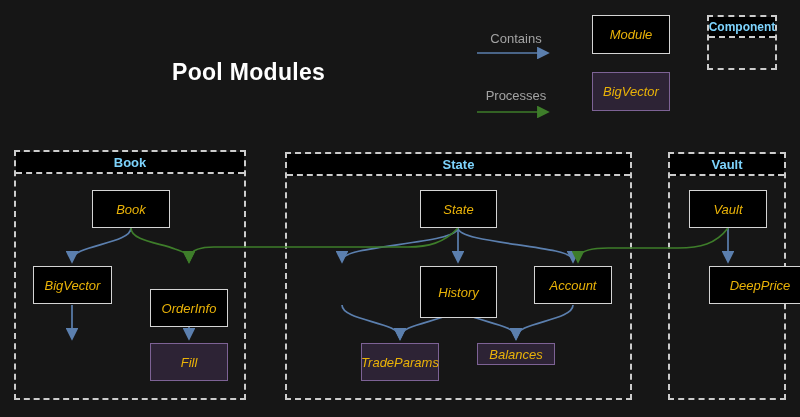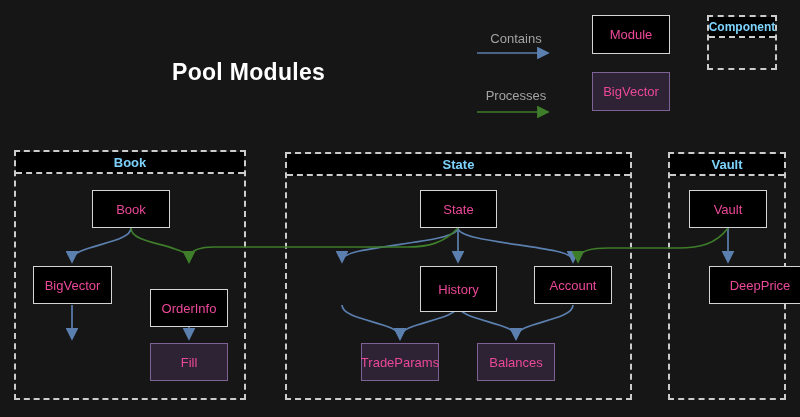--- a/index.html
+++ b/index.html
@@ -24,21 +24,21 @@
     position:absolute; left:172px; top:59px;
     font-size:23px; font-weight:bold; letter-spacing:0.3px; white-space:nowrap;
   }
   .legend-label {
     position:absolute; width:78px; text-align:center;
     font-size:13px; color:#a3a3a3; white-space:nowrap;
   }
   .node {
     position:absolute; display:flex; align-items:center; justify-content:center;
     background:var(--node-fill); border:1.5px solid var(--node-border);
-    font-size:13px; color:#ec4899; z-index:10; text-align:center;
+    font-size:13px; color:#eab308; z-index:10; text-align:center;font-style:italic;
   }
   .node.primitive { background:var(--primitive-fill); border-color:var(--primitive-border); }
   .group {
     position:absolute; border:2px dashed var(--dash-color); z-index:1; background:transparent;
   }
   .group-header {
     height:22px; background:#000; border-bottom:2px dashed var(--dash-color);
     display:flex; align-items:center; justify-content:center;
     font-size:13px; font-weight:bold; color:#7dd3fc;text-align:center;
   }
@@ -130,30 +130,30 @@
   <div class="node" style="left:150px; top:266px; width:78px; height:38px;margin-top:23px;">
     <span>OrderInfo</span>
   </div>
   <div class="node primitive" style="left:150px; top:343px; width:78px; height:38px;">
     <span>Fill</span>
   </div>
 
   <div class="node" style="left:420px; top:190px; width:77px; height:38px;">
     <span>State</span>
   </div>
-  <div class="node" style="left:420px; top:266px; width:77px; height:46px;">
+  <div class="node" style="left:420px; top:266px; width:77px; height:52px;">
     <span>History</span>
   </div>
   <div class="node" style="left:534px; top:266px; width:78px; height:38px;">
     <span>Account</span>
   </div>
   <div class="node primitive" style="left:361px; top:343px; width:78px; height:38px;">
     <span>TradeParams</span>
   </div>
-  <div class="node primitive" style="left:477px; top:343px; width:78px; height:38px;">
+  <div class="node primitive" style="left:477px; top:343px; width:78px; height:22px;">
     <span>Balances</span>
   </div>
 
   <div class="node" style="left:689px; top:190px; width:78px; height:38px;">
     <span>Vault</span>
   </div>
   <div class="node" style="left:709px; top:266px; width:102px; height:38px;">
     <span>DeepPrice</span>
   </div>
 

